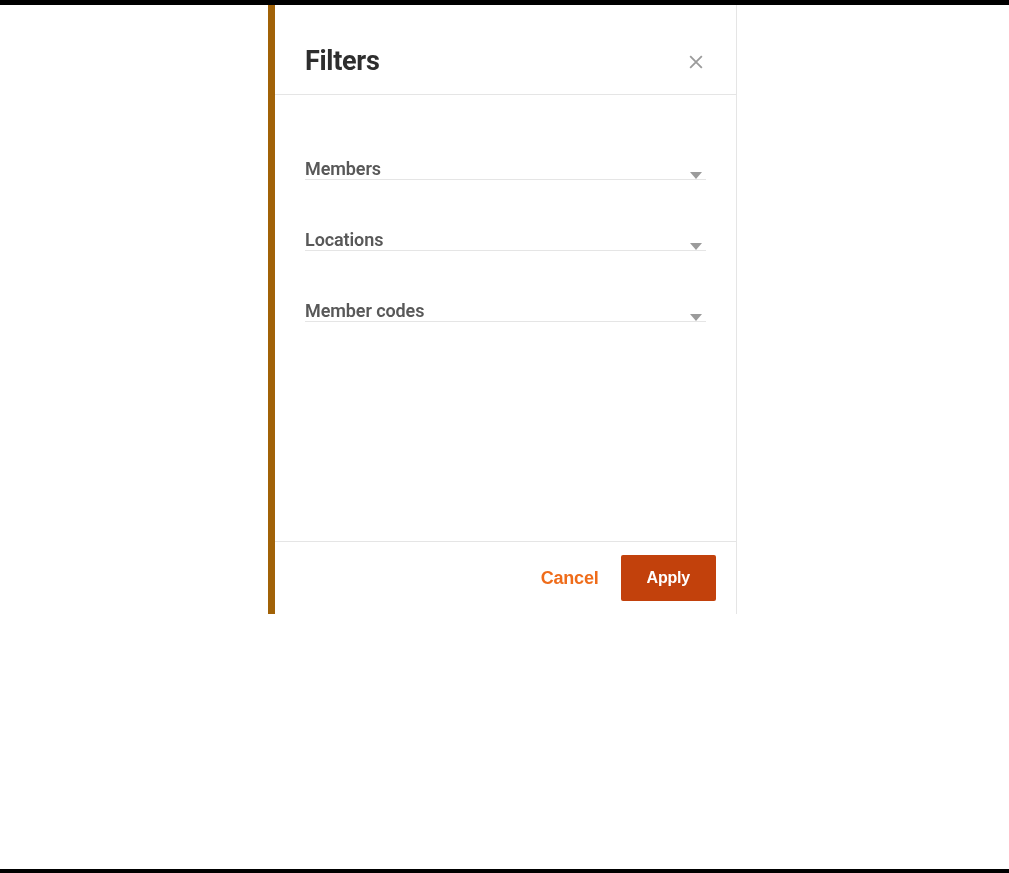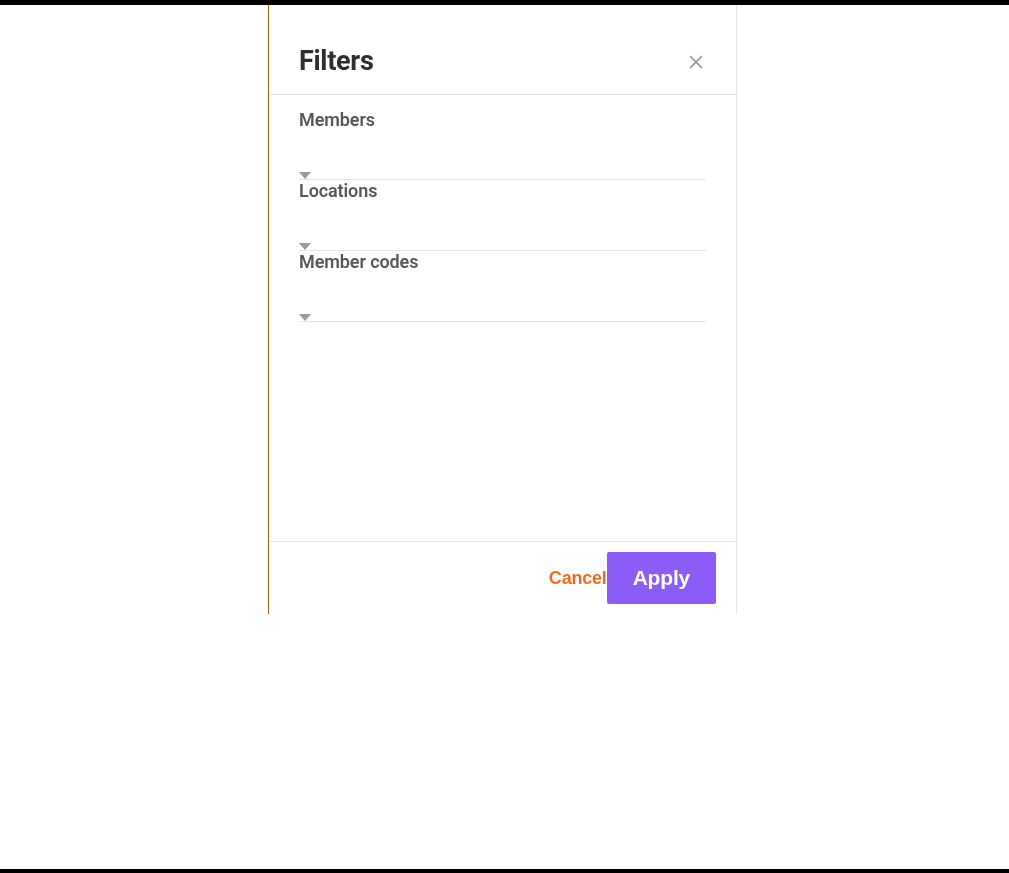--- a/index.html
+++ b/index.html
@@ -17,21 +17,21 @@
     height: 4px;
     background: #000;
   }
   .panel {
     position: absolute;
     top: 5px;
     left: 268px;
     width: 469px;
     height: 609px;
     background: #ffffff;
-    border-left: 1px solid #a16207;
+    border-left: 7px solid #a16207;
     border-right: 1px solid #e5e5e5;
     display: flex;
     flex-direction: column;
   }
   .panel-header {
     height: 90px;
     padding: 22px 30px 0 30px;
     display: flex;
     align-items: center;
     justify-content: space-between;
@@ -53,25 +53,24 @@
   }
   .close-btn svg { width: 20px; height: 20px; stroke: #9b9b9b; stroke-width: 2.2; }
   .panel-body {
     flex: 1 1 auto;
     padding: 14px 30px 0 30px;
     overflow: hidden;
   }
   .filter-row {
     height: 71px;
     display: flex;
-    align-items: flex-start;
+    align-items: flex-end;
     justify-content: space-between;
     border-bottom: 1px solid #e5e5e5;
     cursor: pointer;
-    flex-direction: column;
   }
   .filter-label {
     font-size: 18px;
     font-weight: 600;
     color: #585858;
     letter-spacing: -0.1px;
   }
   .caret {
     width: 0; height: 0;
     border-left: 6px solid transparent;
@@ -79,35 +78,36 @@
     border-top: 7px solid #9b9b9b;
     margin-right: 4px;
   }
   .panel-footer {
     height: 73px;
     border-top: 1px solid #e5e5e5;
     display: flex;
     align-items: center;
     justify-content: flex-end;
     padding: 0 20px;
+    gap: 22px;
   }
   .btn-cancel {
     background: transparent;
     border: none;
     color: #ef6c1a;
     font-size: 18px;
     font-weight: 700;
     cursor: pointer;
     letter-spacing: -0.2px;
   }
   .btn-apply {
-    background: #8b5cf6;
+    background: #c2410c;
     border: none;
     color: #ffffff;
-    font-size: 21px;
+    font-size: 16px;
     font-weight: 700;
     padding: 14px 26px;
     cursor: pointer;
     border-radius: 2px;
     letter-spacing: -0.2px;
   }
 </style>
 </head>
 <body>
 

